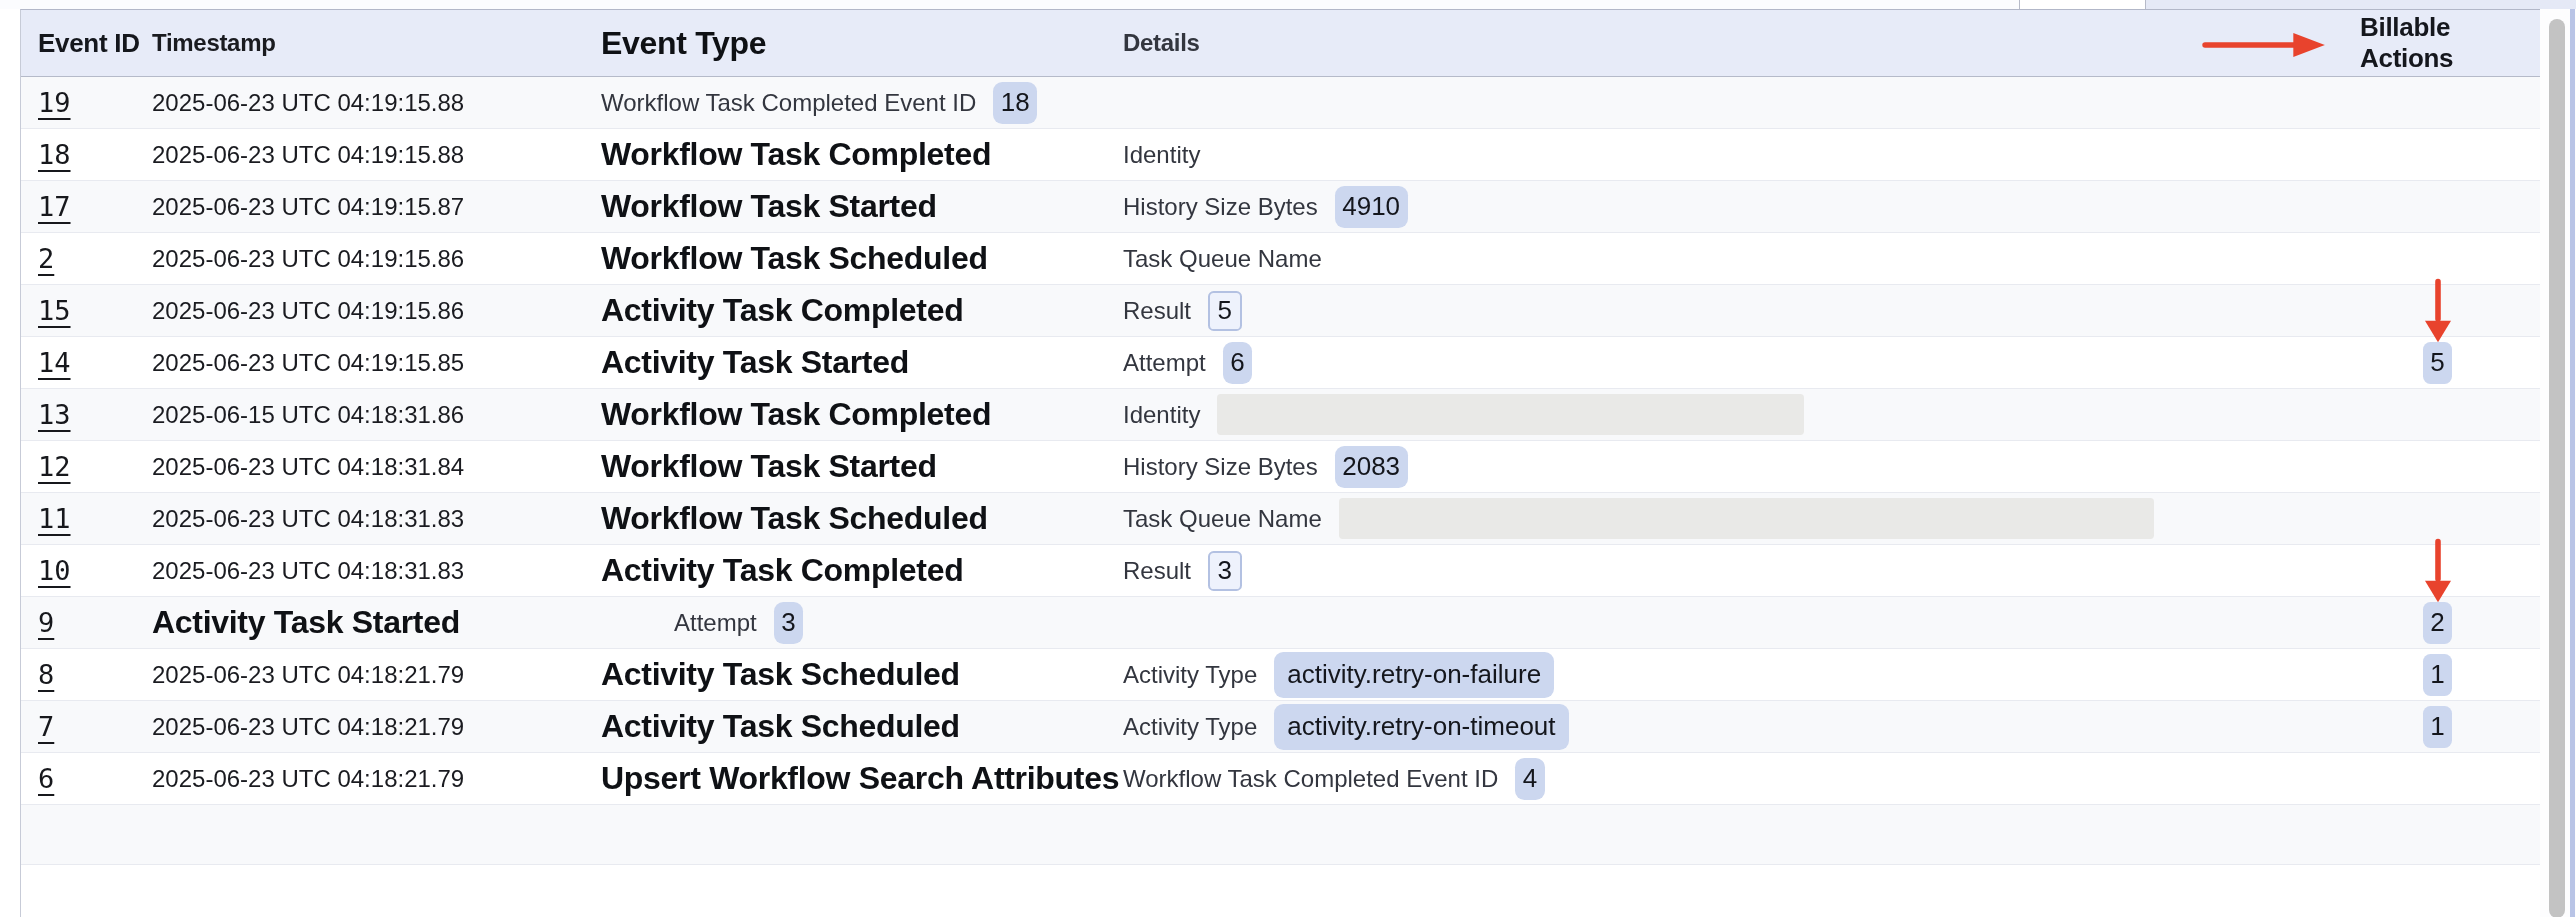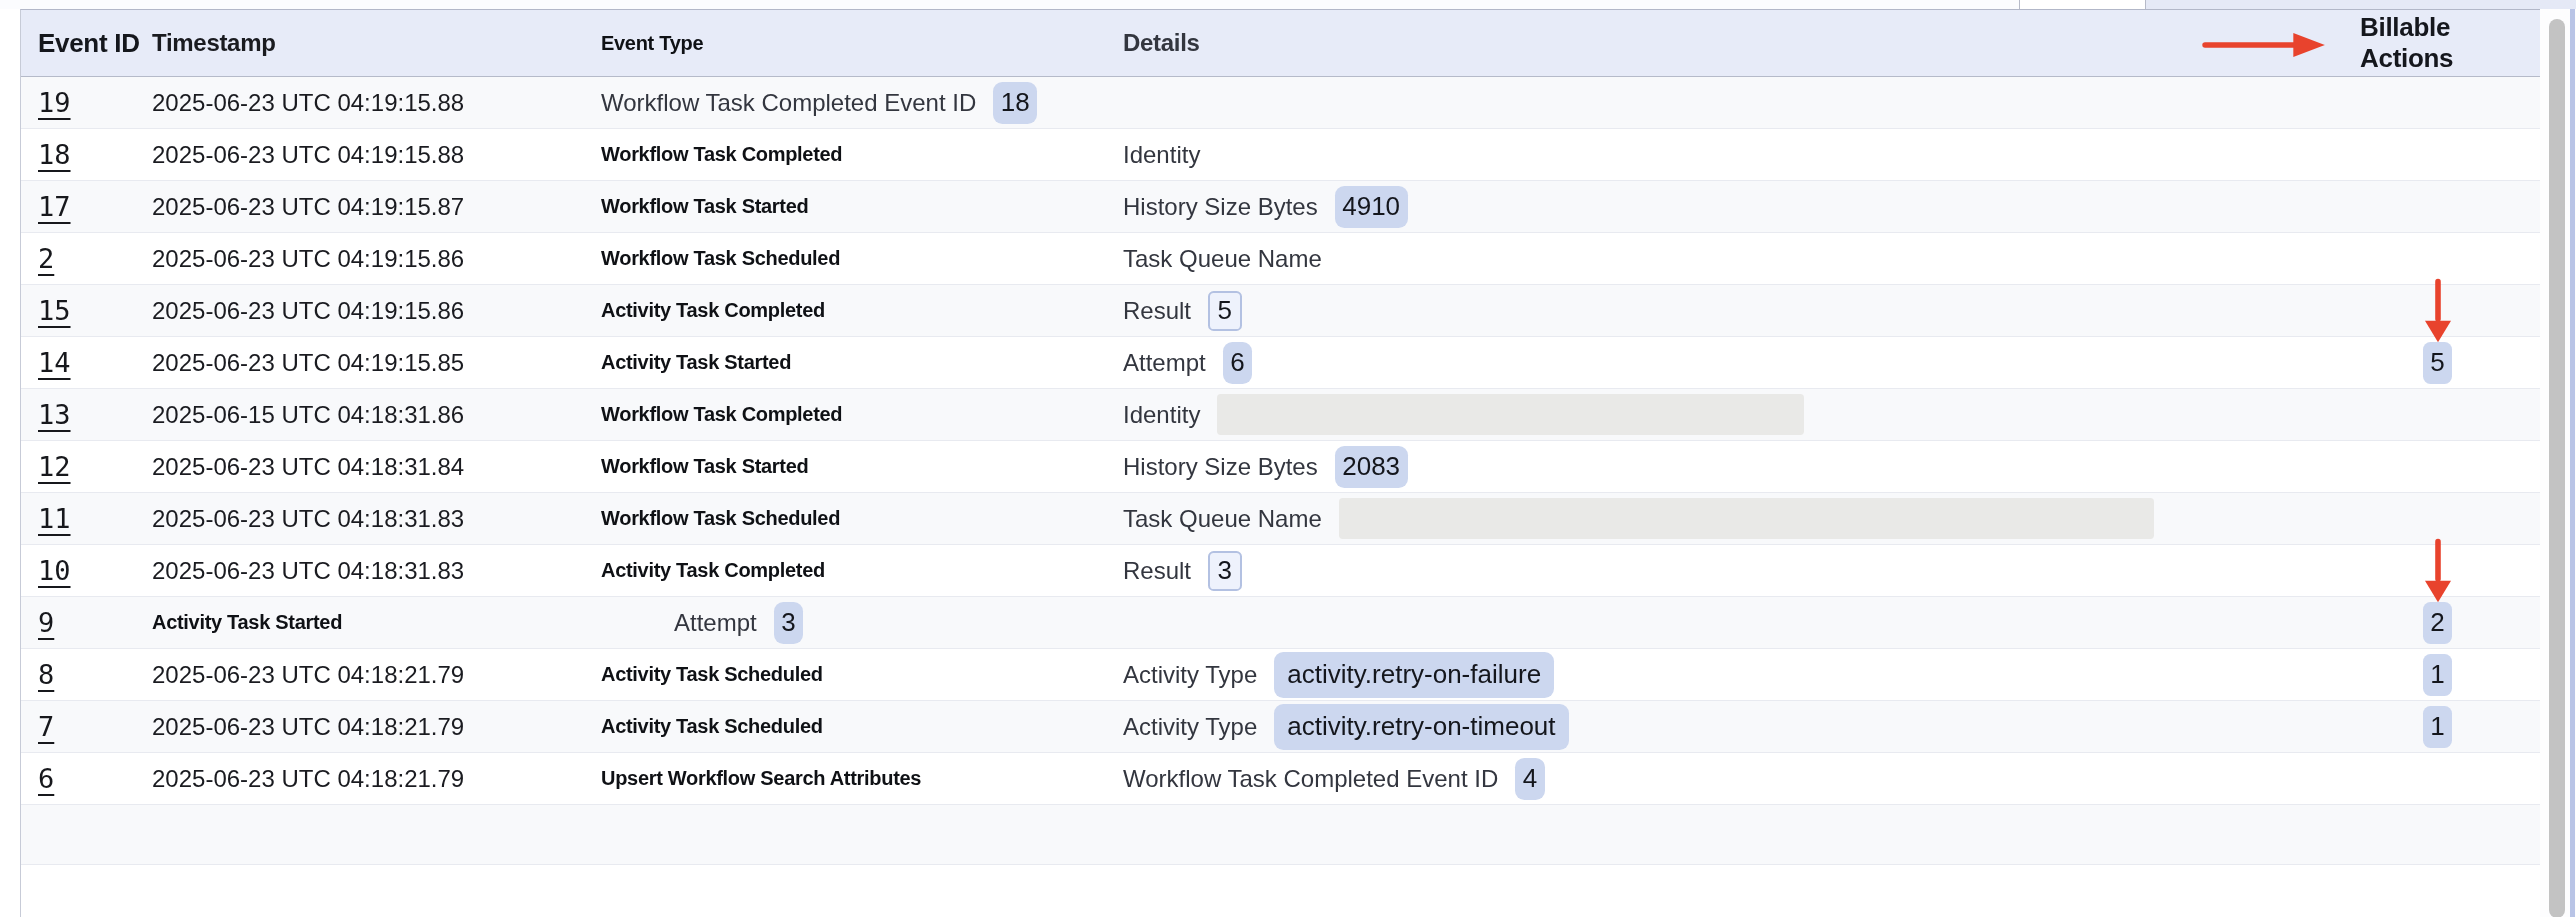--- a/index.html
+++ b/index.html
@@ -42,21 +42,21 @@
     border-bottom:1.9px solid var(--row-border);background:#ffffff;
   }
   .row.alt{background:var(--zebra);}
 
   .c-id{width:131px;padding-left:17px;}
   .idlink{
     font-family:"DejaVu Sans Mono",monospace;font-size:27px;color:#17181c;
     text-decoration:underline;text-underline-offset:5.6px;text-decoration-thickness:1.9px;cursor:pointer;
   }
   .c-ts{width:449px;font-size:24px;color:#1a1b20;}
-  .c-type{width:522px;font-size:20px;font-weight:700;letter-spacing:-0.3px;color:#0f1115;}
+  .c-type{width:522px;font-size:32px;font-weight:700;letter-spacing:-0.3px;color:#0f1115;}
   .c-det{flex:1;display:flex;align-items:center;gap:17px;font-size:24px;color:#33363f;min-width:0;}
   .c-bill{width:187px;display:flex;justify-content:center;align-items:center;padding-right:32px;}
   .thead .c-bill{justify-content:flex-end;padding-right:14px;}
 
   .badge{
     background:var(--badge);border-radius:9.3px;padding:5.6px 7.5px;min-width:28px;text-align:center;
     font-size:26px;color:#14161c;white-space:nowrap;
   }
   .badge.wide{padding:7.5px 13px;}
   .badge.outline{

